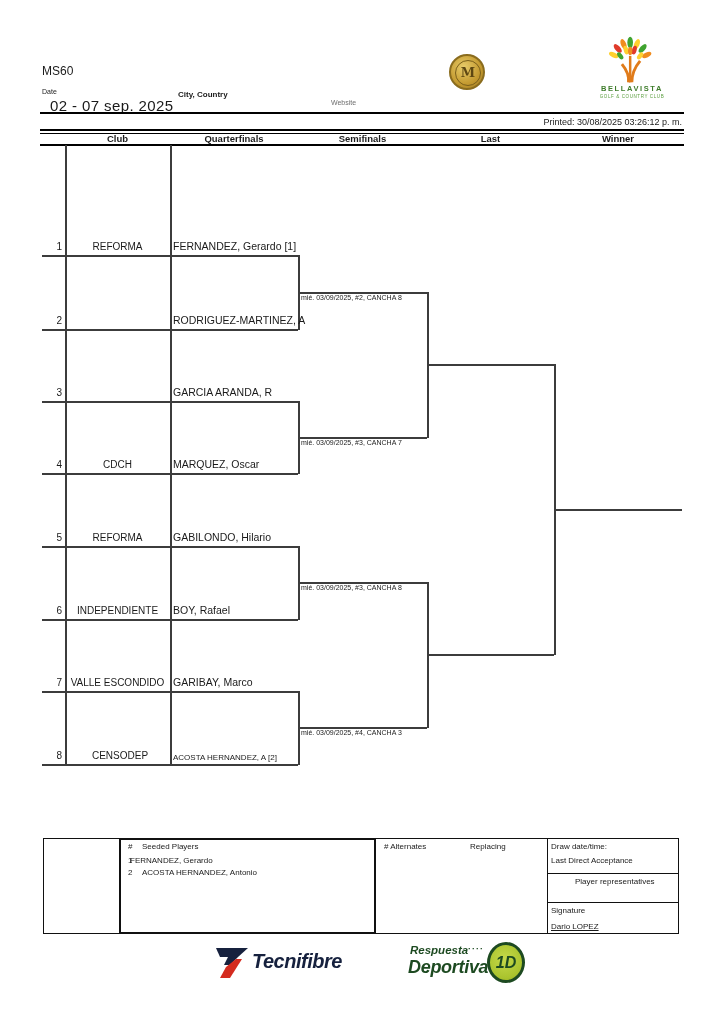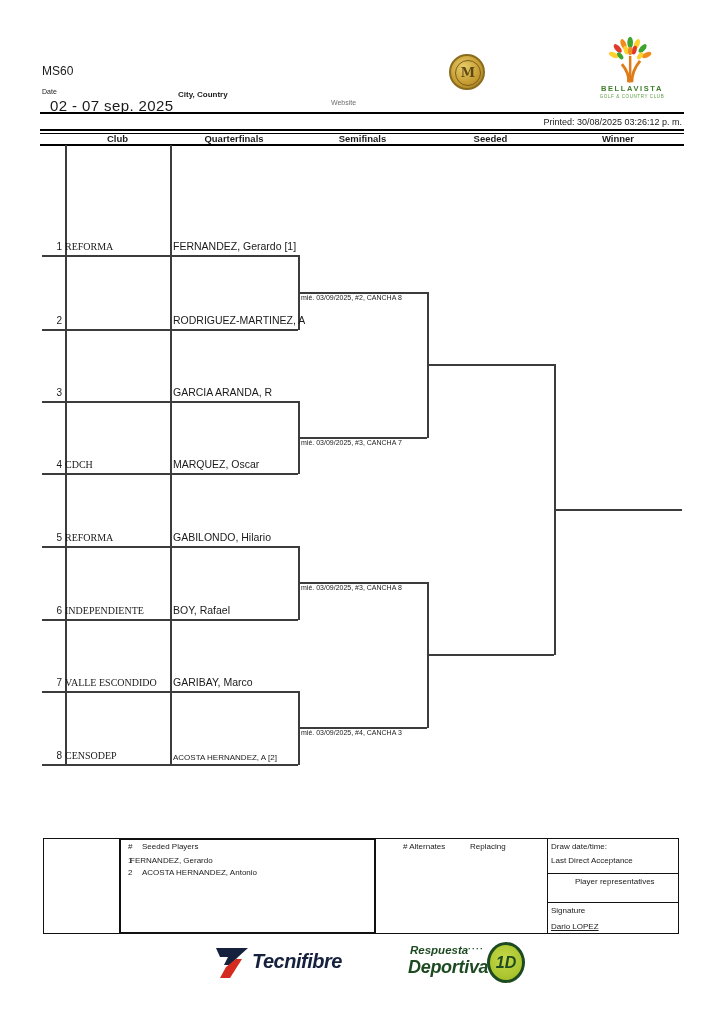--- a/index.html
+++ b/index.html
@@ -10,21 +10,21 @@
   .vline{position:absolute;background:#3c3c3c;width:1.5px;}
   .rule{position:absolute;background:#000;}
   .title{font-size:21px;font-weight:700;letter-spacing:-0.2px;white-space:nowrap;}
   .event{font-size:12px;}
   .lbl-sm{font-size:7px;color:#222;}
   .date-val{font-size:15px;letter-spacing:0.4px;padding-left:8px;}
   .city{font-size:8px;font-weight:700;}
   .printed{font-size:9px;text-align:right;}
   .colhead{font-size:9.5px;font-weight:600;text-align:center;white-space:nowrap;}
   .seed{font-size:10px;text-align:right;}
-  .club{font-size:10px;text-align:left;white-space:nowrap;font-family:Liberation Serif, serif;}
+  .club{font-size:10px;text-align:center;white-space:nowrap;}
   .player{font-size:10.5px;white-space:nowrap;}
   .player-sm{font-size:8px;white-space:nowrap;}
   .match-note{font-size:7px;white-space:nowrap;color:#222;}
   .ft{font-size:8px;white-space:nowrap;}
   .ft-b{font-size:8px;font-weight:400;white-space:nowrap;}
   
   .pisando{position:absolute;left:288px;top:58px;width:64px;height:52px;background:#3f9c35;z-index:4;border-radius:2px;}
   .pisando .strip{position:absolute;left:1px;top:3px;width:9px;height:46px;background:#d42b1e;}
   .pisando .strip span{position:absolute;left:-17px;top:19px;width:44px;transform:rotate(-90deg);
       color:#fff;font-size:5px;font-weight:700;letter-spacing:0.5px;text-align:center;}
@@ -97,21 +97,21 @@
   <div class="abs bv-sub" style="left:597px;top:94px;width:70px;">GOLF &amp; COUNTRY CLUB</div>
 
   <div class="rule" style="left:40px;top:112px;width:644px;height:2px;"></div>
   <div class="abs printed" style="left:382px;top:117px;width:300px;">Printed: 30/08/2025 03:26:12 p. m.</div>
   <div class="rule" style="left:40px;top:129px;width:644px;height:2px;"></div>
   <div class="rule" style="left:40px;top:132.5px;width:644px;height:1px;"></div>
 
   <div class="abs colhead" style="left:65px;top:133px;width:105px;">Club</div>
   <div class="abs colhead" style="left:170px;top:133px;width:128px;">Quarterfinals</div>
   <div class="abs colhead" style="left:298px;top:133px;width:129px;">Semifinals</div>
-  <div class="abs colhead" style="left:427px;top:133px;width:127px;">Seeded</div>
+  <div class="abs colhead" style="left:427px;top:133px;width:127px;">Last</div>
   <div class="abs colhead" style="left:554px;top:133px;width:128px;">Winner</div>
   <div class="rule" style="left:40px;top:144px;width:644px;height:1.5px;"></div>
 
   <div class="vline" style="left:65px;top:145px;height:619px;"></div>
   <div class="vline" style="left:170px;top:145px;height:619px;"></div>
 
   <div class="hline" style="left:42px;top:255px;width:256px;"></div>
   <div class="hline" style="left:42px;top:329px;width:256px;"></div>
   <div class="hline" style="left:42px;top:401px;width:256px;"></div>
   <div class="hline" style="left:42px;top:473px;width:256px;"></div>
@@ -183,21 +183,21 @@
   <div class="tcell-line" style="left:547px;top:873px;width:132px;height:1px;"></div>
   <div class="tcell-line" style="left:547px;top:902px;width:132px;height:1px;"></div>
 
   <div class="abs ft-b" style="left:128px;top:842px;">#</div>
   <div class="abs ft-b" style="left:142px;top:842px;">Seeded Players</div>
   <div class="abs ft" style="left:128px;top:856px;">1</div>
   <div class="abs ft" style="left:130px;top:856px;">FERNANDEZ, Gerardo</div>
   <div class="abs ft" style="left:128px;top:868px;">2</div>
   <div class="abs ft" style="left:142px;top:868px;">ACOSTA HERNANDEZ, Antonio</div>
 
-  <div class="abs ft-b" style="left:384px;top:842px;margin-left:19px;"># Alternates</div>
+  <div class="abs ft-b" style="left:384px;top:842px;"># Alternates</div>
   <div class="abs ft-b" style="left:470px;top:842px;">Replacing</div>
 
   <div class="abs ft" style="left:551px;top:842px;">Draw date/time:</div>
   <div class="abs ft" style="left:551px;top:856px;">Last Direct Acceptance</div>
   <div class="abs ft" style="left:551px;top:877px;padding-left:24px;">Player representatives</div>
   <div class="abs ft" style="left:551px;top:906px;">Signature</div>
   <div class="abs sig-name" style="left:551px;top:922px;">Dario LOPEZ</div>
 
   <svg class="abs" style="left:214px;top:948px;" width="34" height="30" viewBox="0 0 34 30">
     <polygon points="2,0 34,0 24,9 14,9 6,9" fill="#16213e"></polygon>

